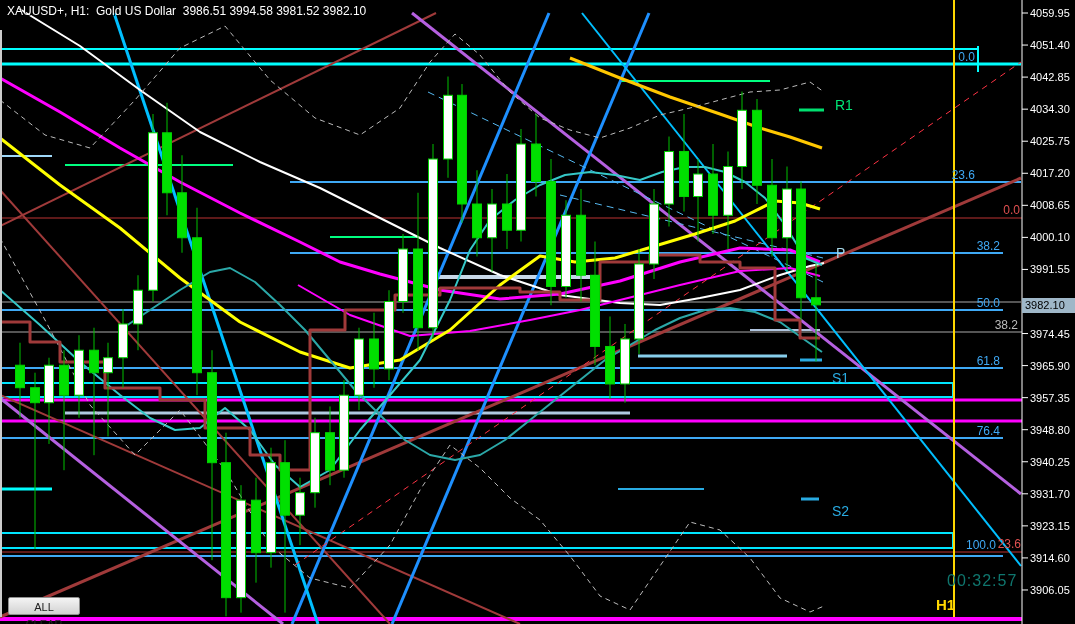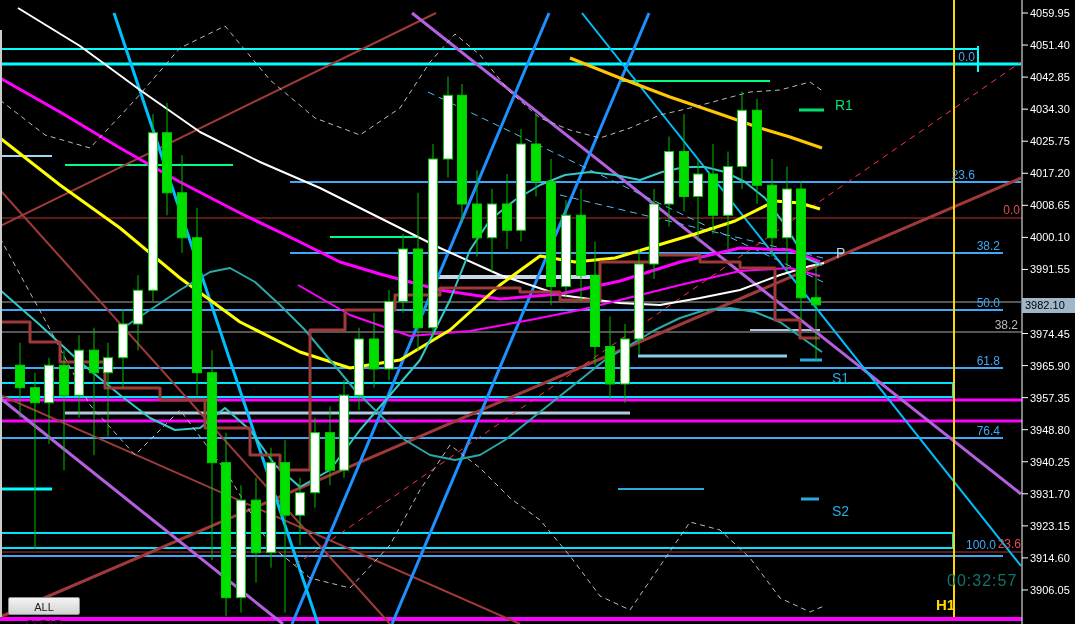--- a/index.html
+++ b/index.html
@@ -14,20 +14,21 @@
   #countdown{position:absolute;left:947px;top:572px;color:#0f766e;font-size:16px;z-index:6;
              letter-spacing:1px;}
   #tf-badge{position:absolute;left:936px;top:596px;color:#FFD700;font-size:15px;font-weight:bold;z-index:6;}
   #price-badge{position:absolute;left:1022px;top:298px;width:53px;height:15px;background:#9fb7c8;
       color:#000;font-size:11px;line-height:15px;text-align:left;padding-left:3px;z-index:6;}
 </style>
 </head>
 <body>
 
 <div id="stage">
+  <div id="title-line">XAUUSD+, H1:  Gold US Dollar  3986.51 3994.58 3981.52 3982.10</div>
   <svg id="chart-svg" width="1075" height="624">
       <rect x="0" y="0" width="1075" height="624" fill="#000"></rect>
       <g>
         <line x1="0" y1="49" x2="978" y2="49" stroke="#00ffff" stroke-width="2"></line>
         <line x1="0" y1="64" x2="1021" y2="64" stroke="#00ffff" stroke-width="3"></line>
         <line x1="0" y1="156" x2="52" y2="156" stroke="#9fd8f8" stroke-width="2"></line>
         <line x1="65" y1="165" x2="233" y2="165" stroke="#00ff80" stroke-width="2"></line>
         <line x1="620" y1="81" x2="770" y2="81" stroke="#00ff80" stroke-width="2"></line>
         <line x1="799" y1="110" x2="824" y2="110" stroke="#00e070" stroke-width="3"></line>
         <line x1="330" y1="237" x2="417" y2="237" stroke="#00ff80" stroke-width="2"></line>

